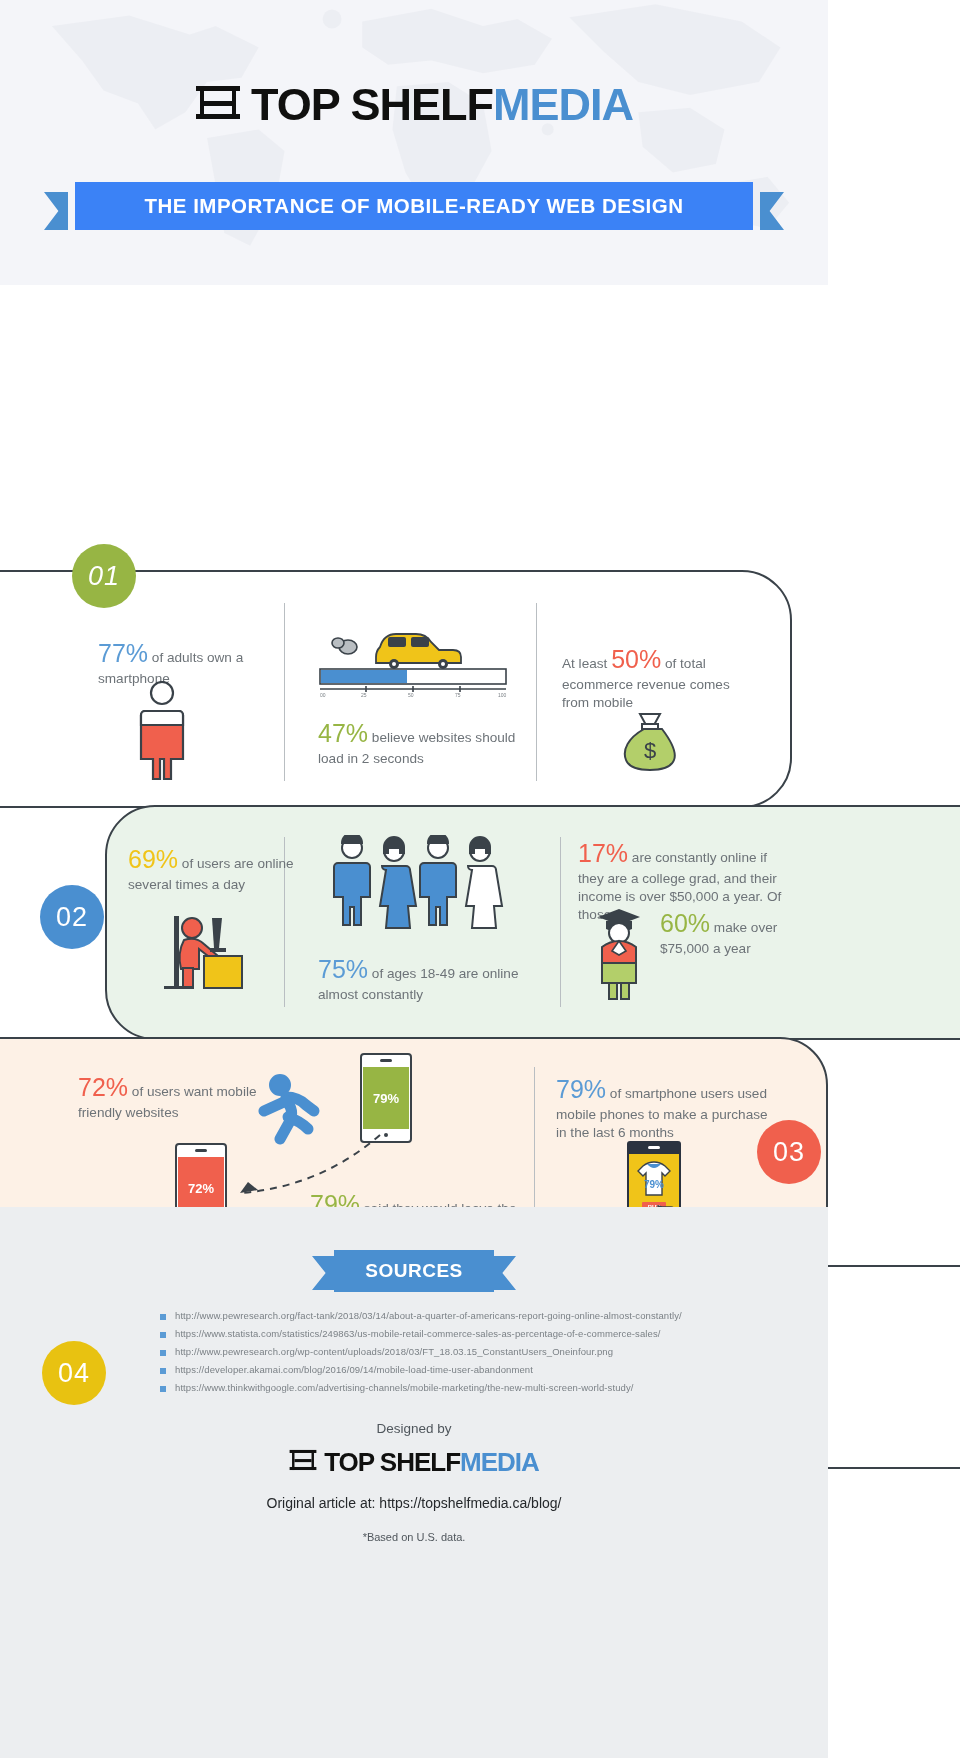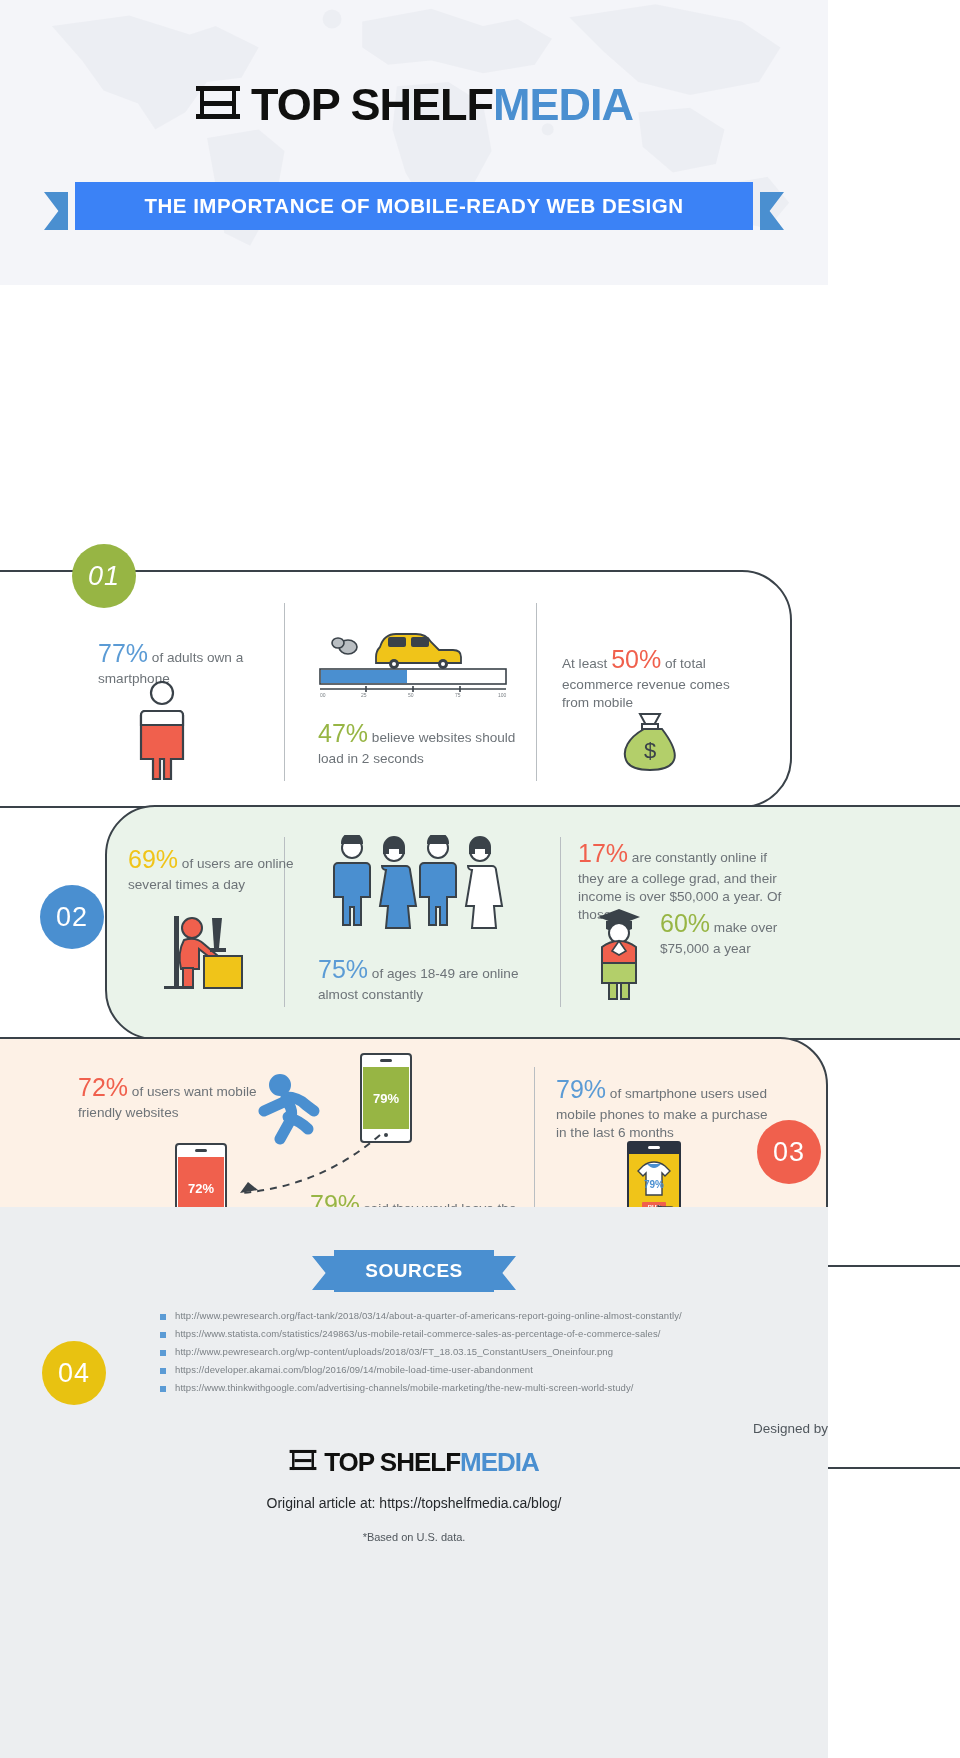--- a/index.html
+++ b/index.html
@@ -63,21 +63,21 @@
   .src-ribbon .body {
     position: absolute; inset: 0; background: #4a8fd0; display:flex;
     align-items:center; justify-content:center; color:#fff;
     font-size: 19px; font-weight: 700; letter-spacing:.5px;
   }
   .src-list { position: absolute; left: 160px; top: 103px; }
   .src-item { display: flex; align-items: flex-start; gap: 9px; margin-bottom: 7px; }
   .src-bullet { width: 6px; height: 6px; background: #5b9bd5; margin-top: 4px; flex: 0 0 auto; }
   .src-text { font-size: 9.5px; color: #7b8186; letter-spacing: .1px; }
 
-  .designed-by { position: absolute; left:0; right:0; top: 1421px; text-align:right;
+  .designed-by { position: absolute; left:0; right:0; top: 1421px; text-align:center;
     font-size: 13.5px; color:#4f565c; }
   .foot-brand { position:absolute; left:0; right:0; top: 1448px;
     display:flex; align-items:center; justify-content:center; gap: 7px; }
   .foot-brand .shelf-icon { width: 28px; height: 27px; }
   .foot-brand .brand-text { font-size: 26px; }
   .orig { position:absolute; left:0; right:0; top:1495px; text-align:center;
     font-size: 14px; color:#25282b; font-weight: 400; }
   .based { position:absolute; left:0; right:0; top:1531px; text-align:center;
     font-size: 11px; color:#4f565c; }
 </style>

